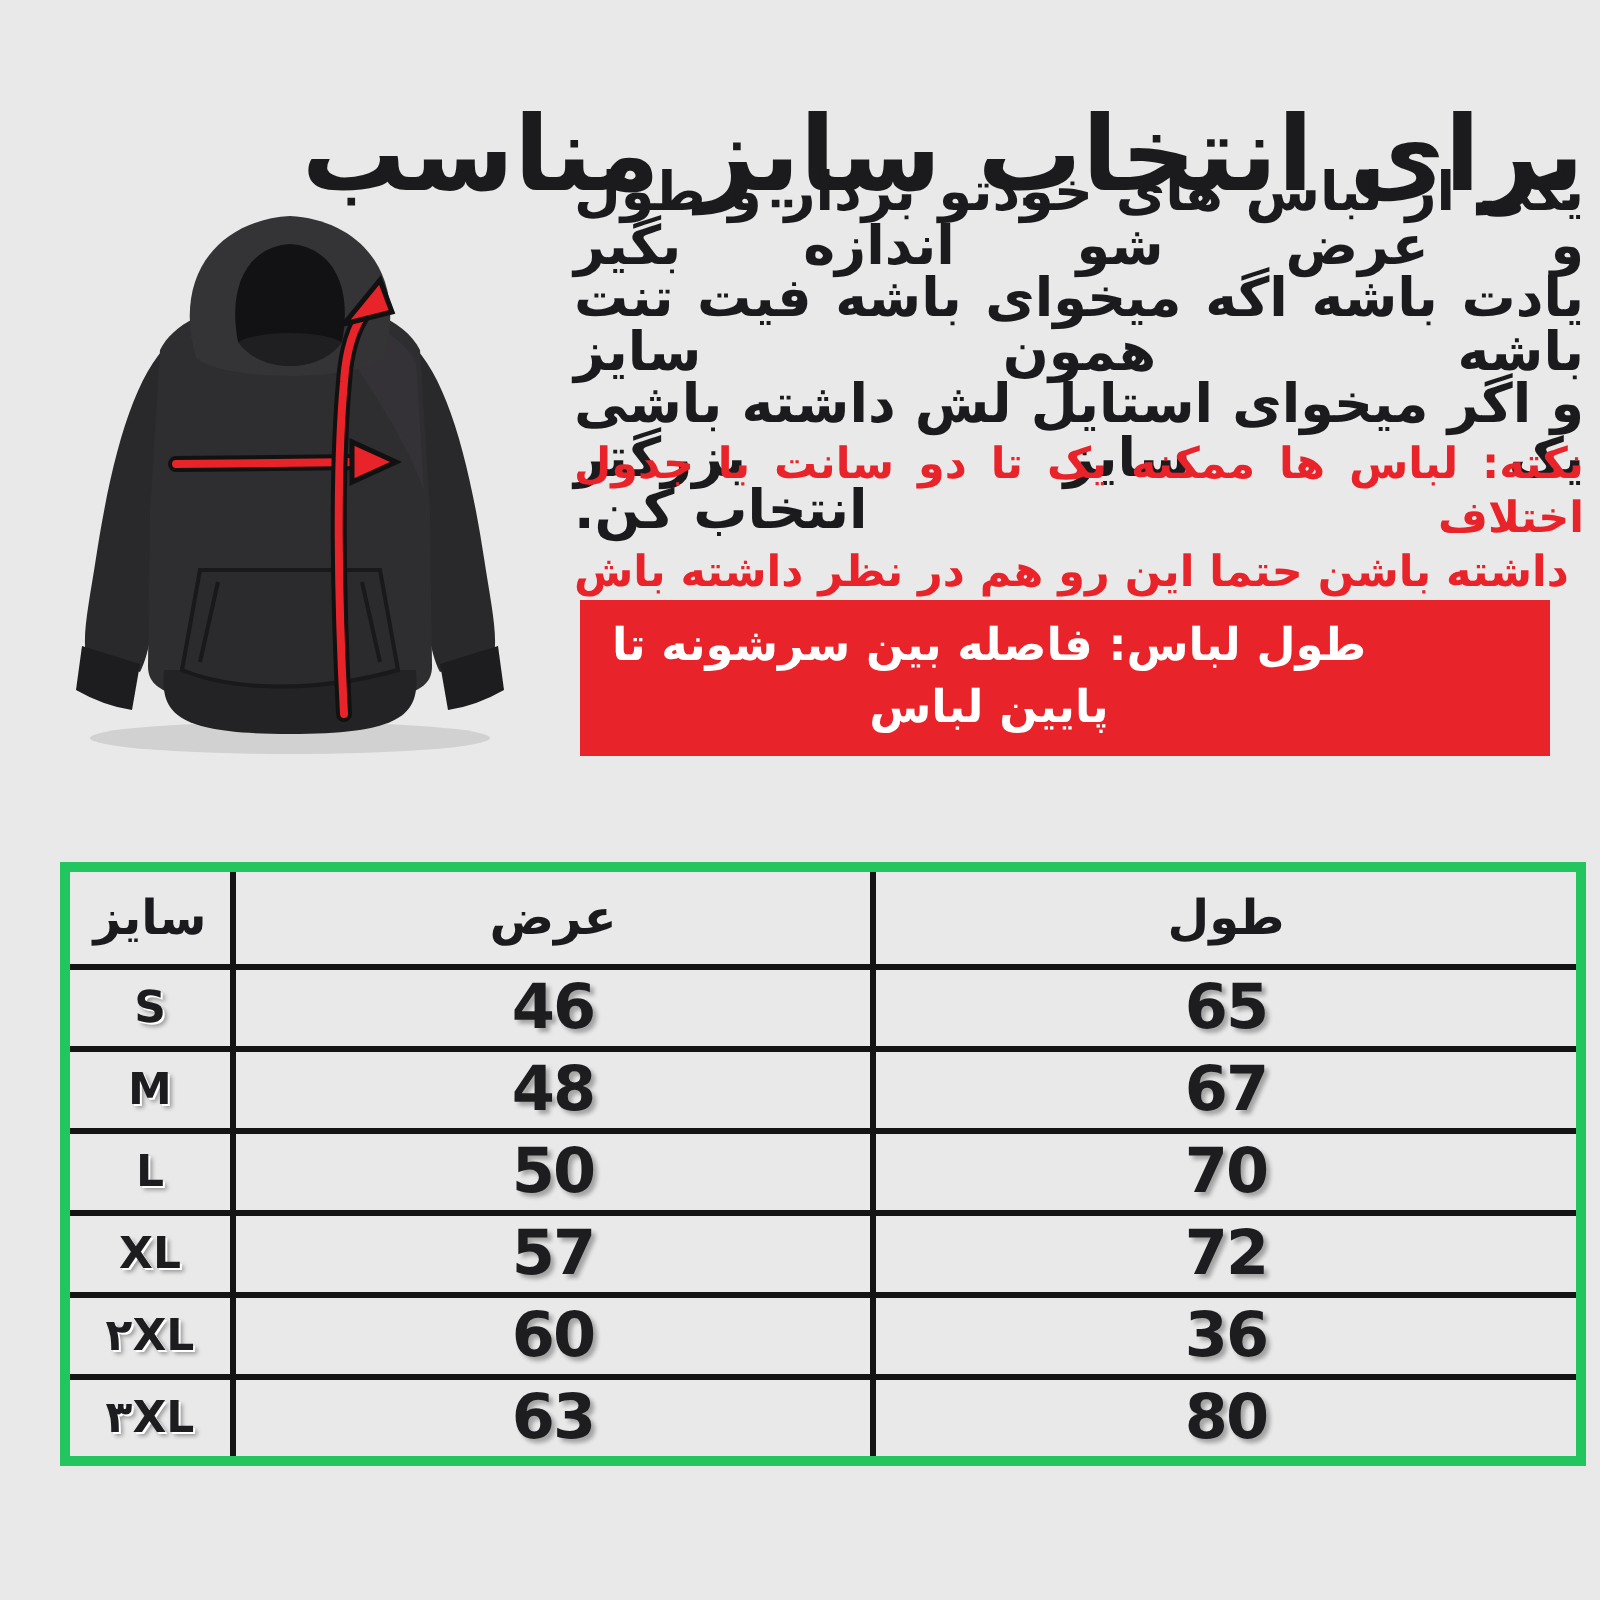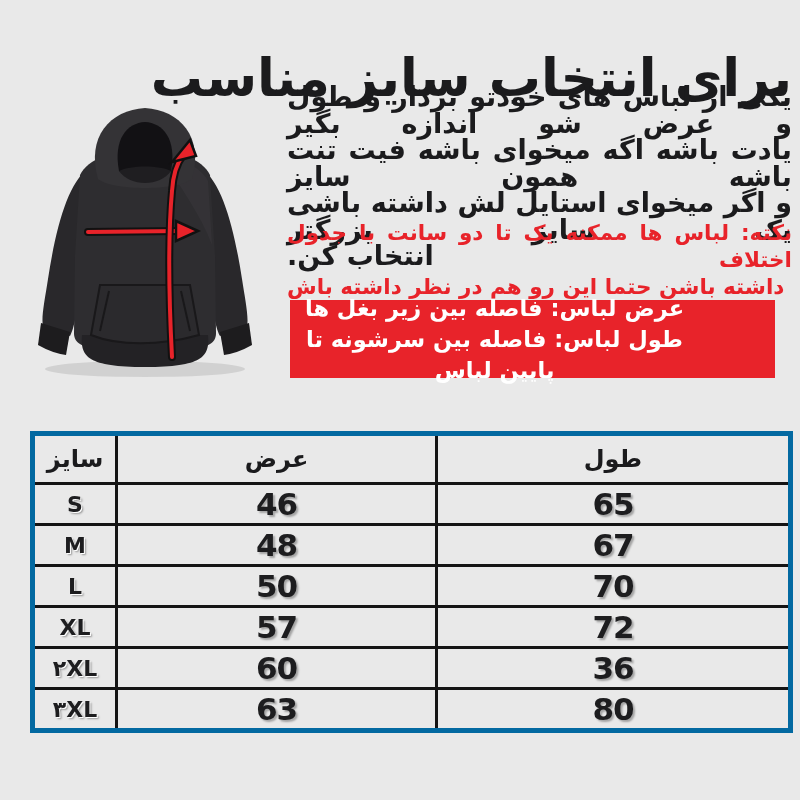--- a/index.html
+++ b/index.html
@@ -48,21 +48,21 @@
   table.size-table{
     position:absolute;left:30px;top:431px;width:758px;
     border-collapse:collapse;table-layout:fixed;
     background:#e9e9e9;
   }
   table.size-table th,
   table.size-table td{
     border:3px solid #141414;text-align:center;vertical-align:middle;
     padding:0;
   }
-  table.size-table{border:5px solid #0369a1;}
+  table.size-table{border:5px solid #22c55e;}
   th.h-cell{height:46px;font-size:24px;font-weight:bold;color:#1b1b1d;}
   td{height:38px;}
   td.size-cell{
     font-size:22px;font-weight:bold;color:#1d1d1f;
     text-shadow:1px 1px 0 #ffffff,2px 2px 2px rgba(0,0,0,0.35);
   }
   td.num-cell{
     font-size:31px;font-weight:bold;color:#1d1d1f;letter-spacing:-1px;
     text-shadow:2px 2px 2px rgba(0,0,0,0.3);
     margin-top:36px;
@@ -115,21 +115,20 @@
     <div class="line-fill">و اگر میخوای استایل لش داشته باشی یک سایز بزرگتر</div>
     <div class="line-short">انتخاب کن.</div>
   </div>
 
   <div class="note" style="color:#e8232a;">
     <div class="line-fill">نکته: لباس ها ممکنه یک تا دو سانت با جدول اختلاف</div>
     <div class="line-short">داشته باشن حتما این رو هم در نظر داشته باش</div>
   </div>
 
   <div class="defbox" style="background:#e8232a;color:#ffffff;">
-    <div>عرض لباس: فاصله بین زیر بغل ها</div>
     <div>طول لباس: فاصله بین سرشونه تا پایین لباس</div>
   </div>
 
   <table class="size-table">
     <colgroup>
         <col style="width:84px">
         <col style="width:320px">
         <col style="width:354px">
       </colgroup>
     <thead>

